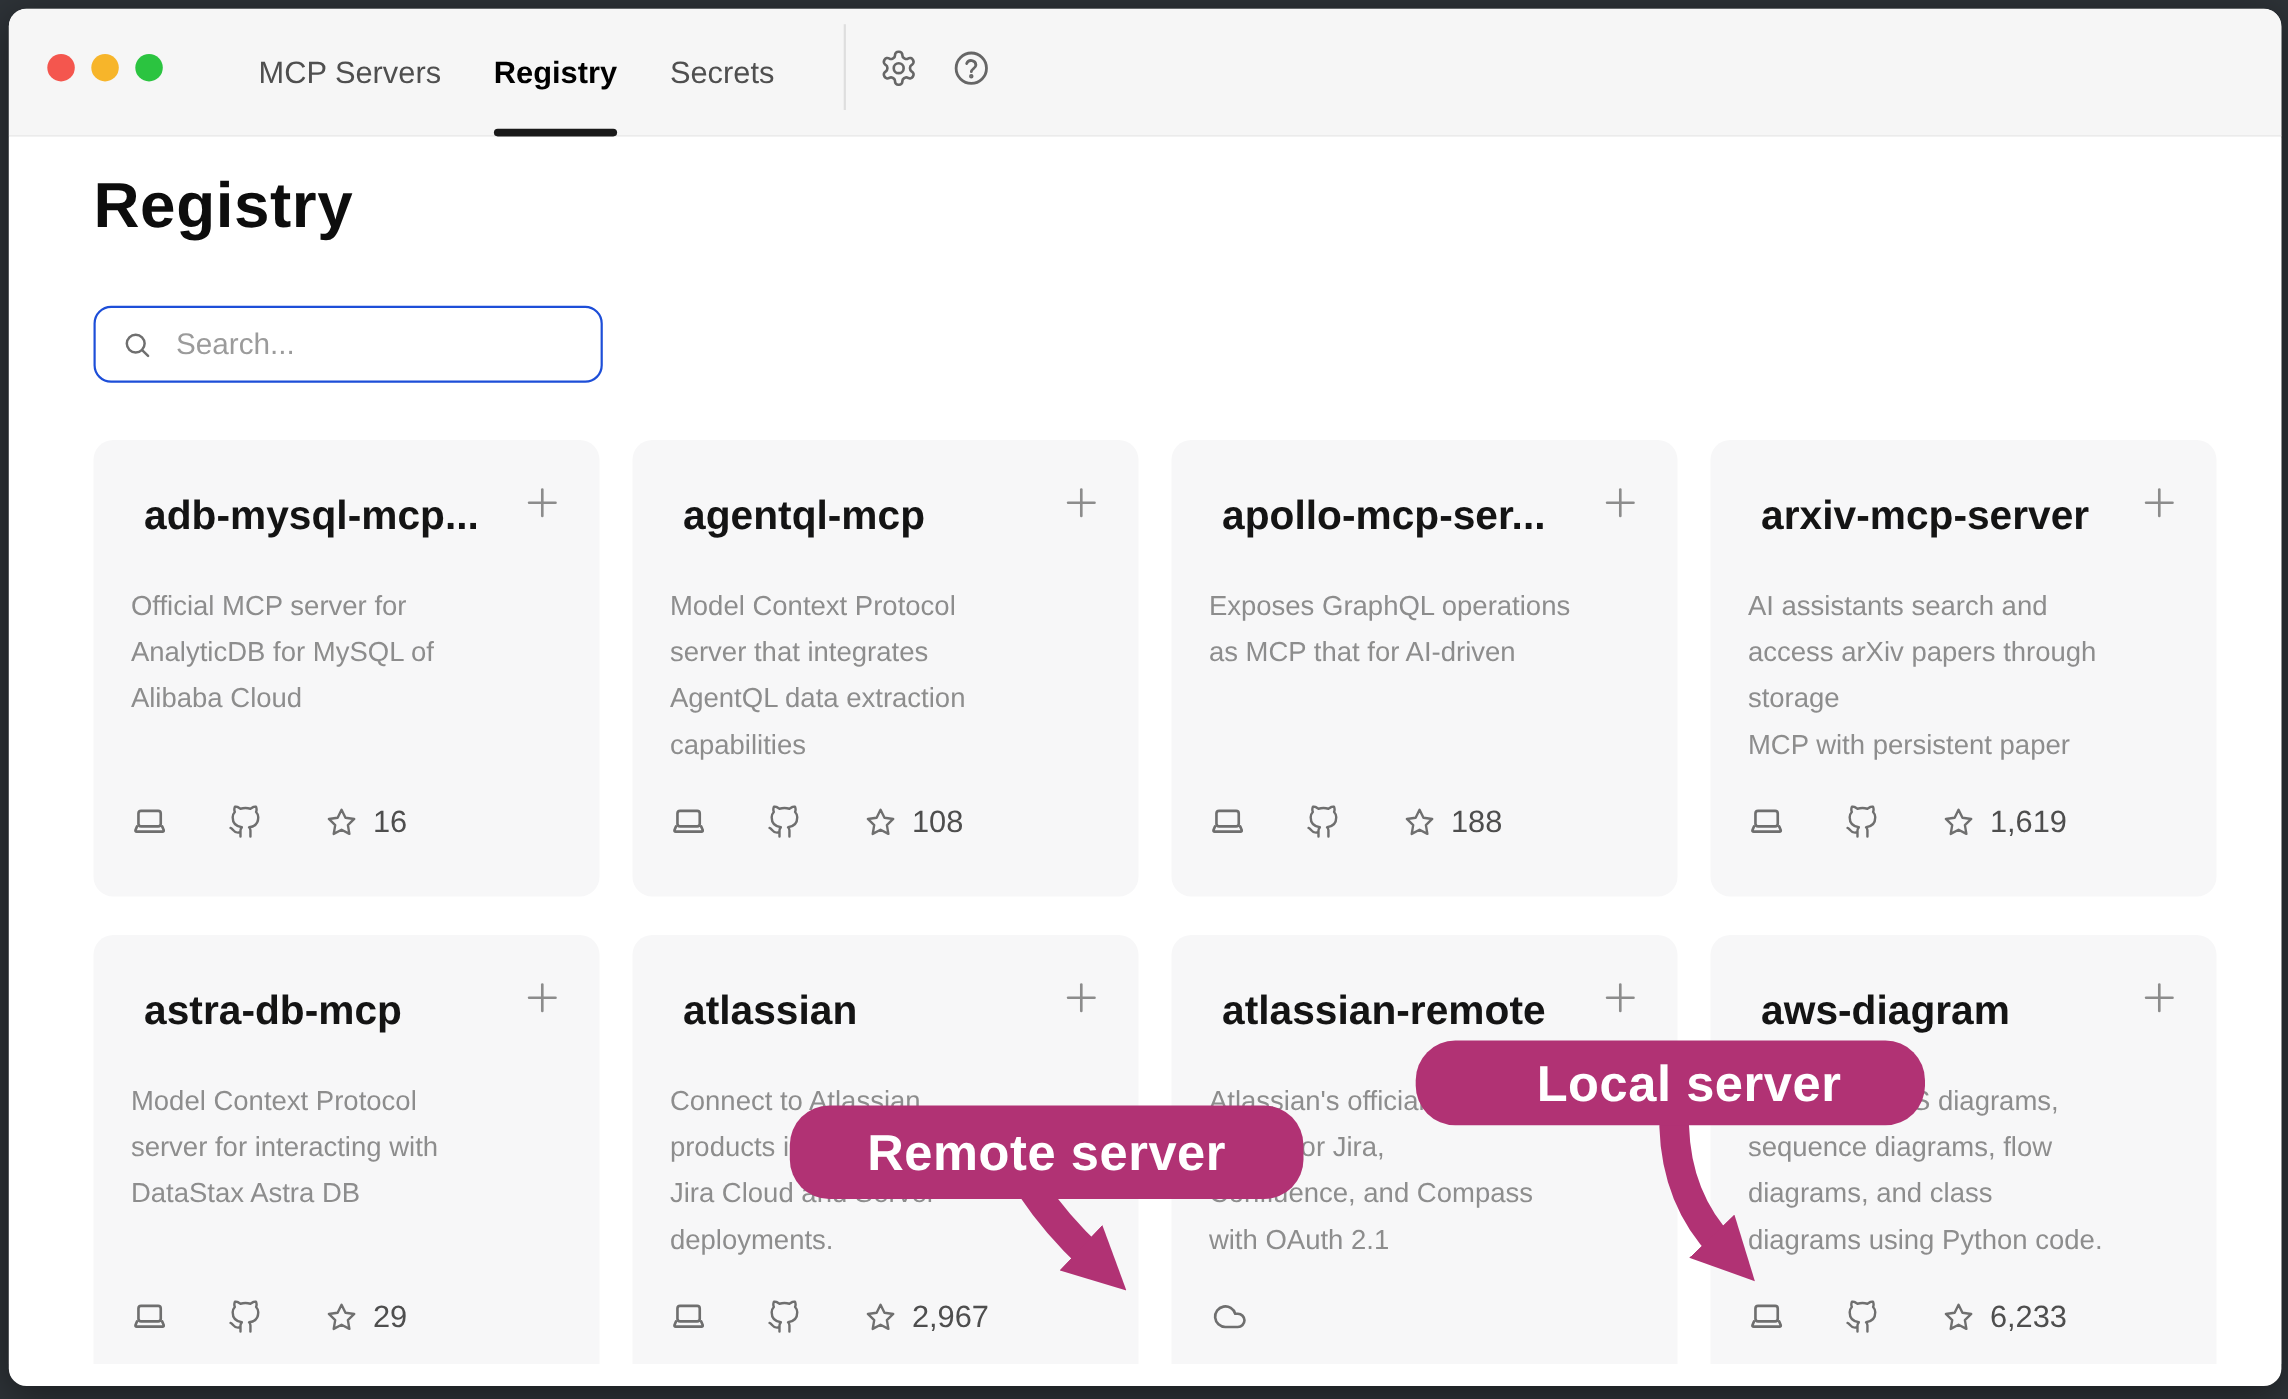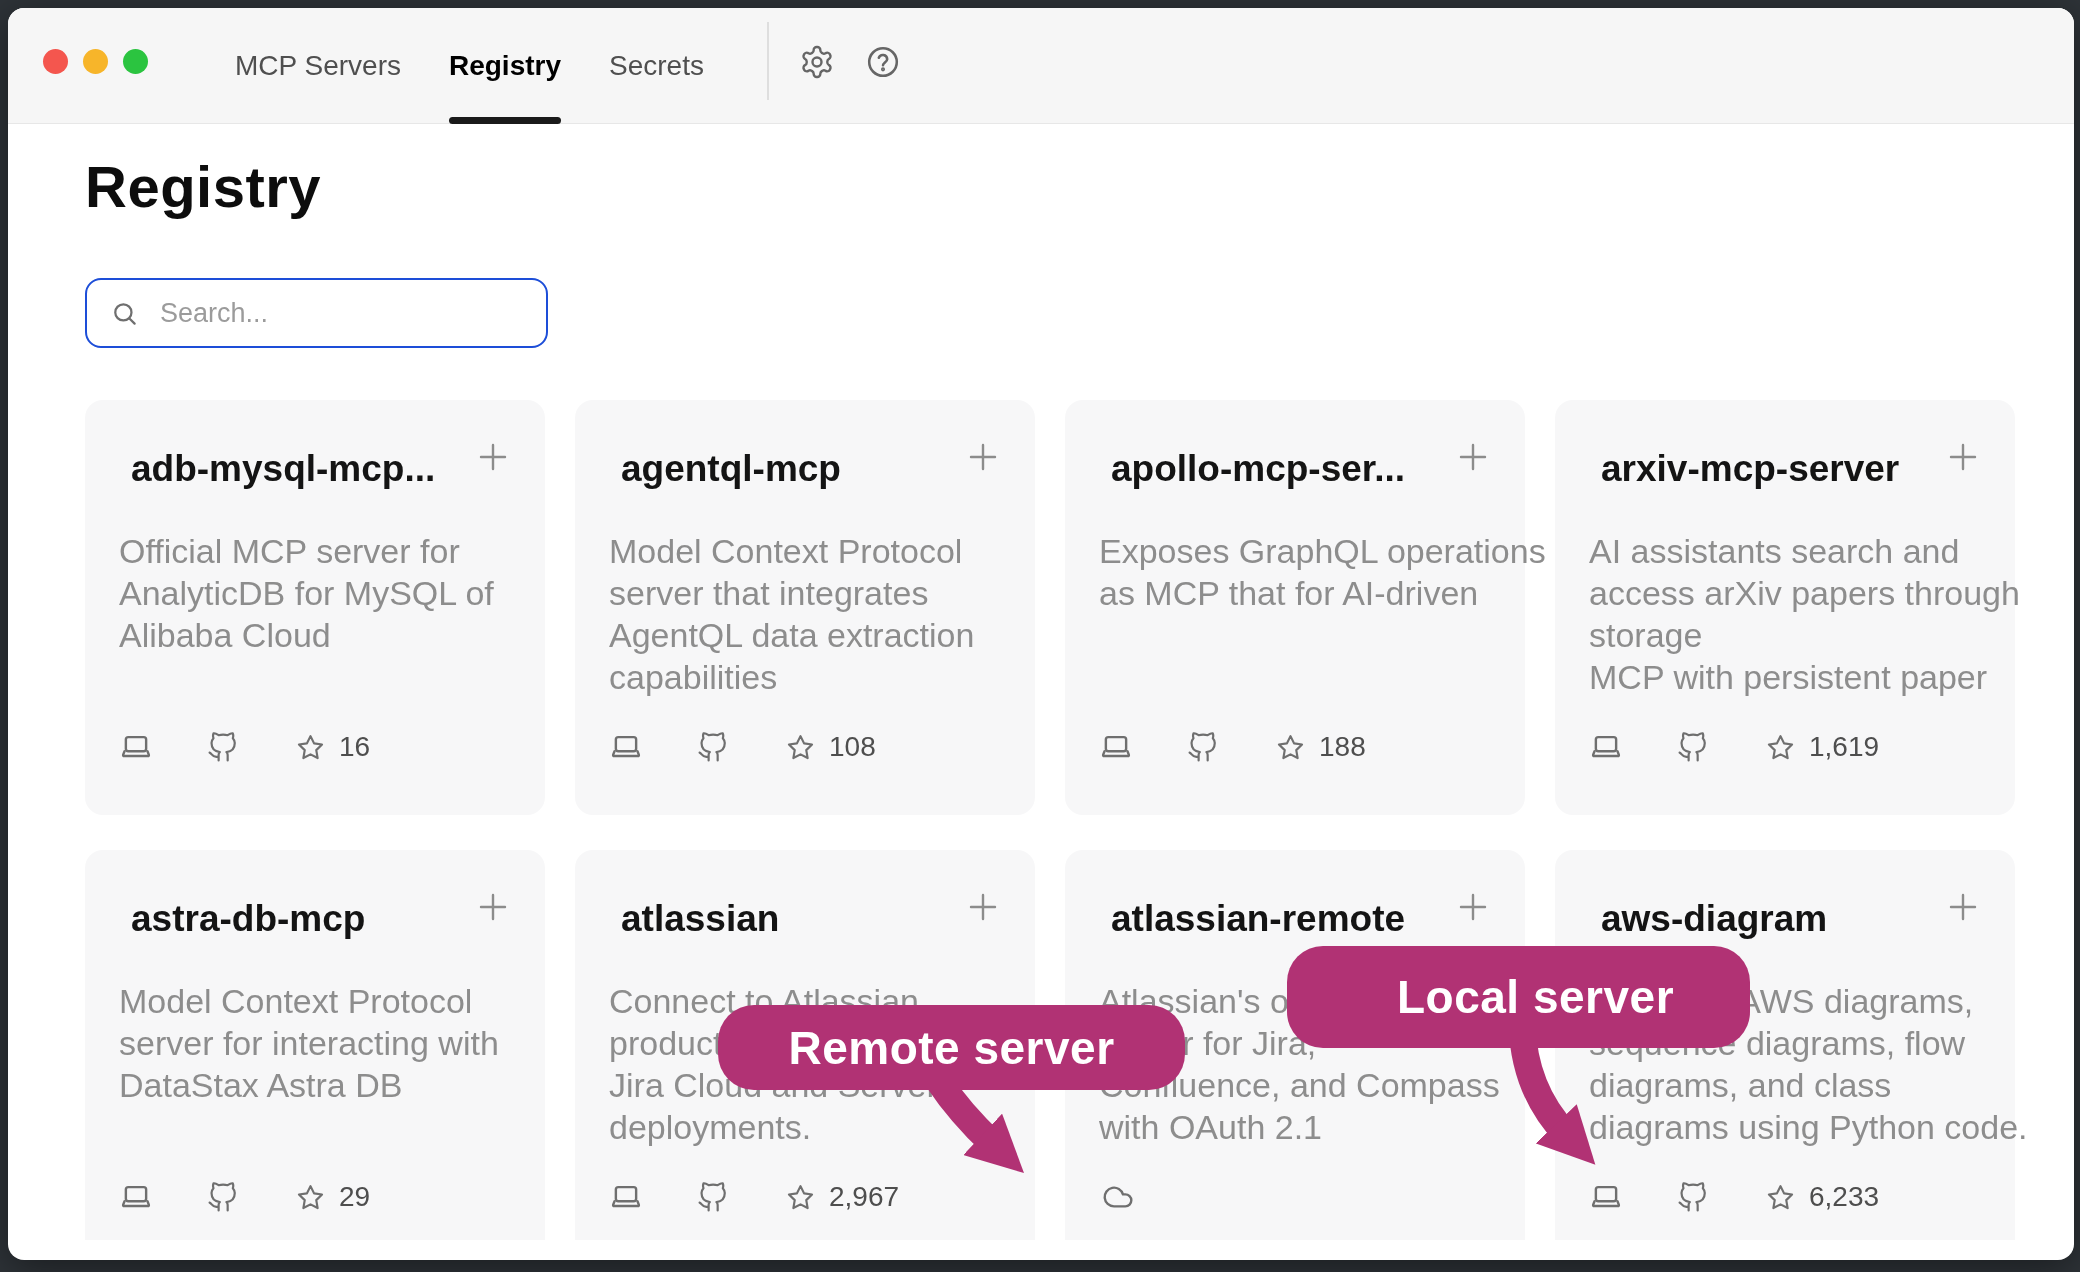--- a/index.html
+++ b/index.html
@@ -61,40 +61,40 @@
     position:relative; background:#f7f7f8; border-radius:18px; padding:34px;
     cursor:pointer;
   }
   .card-head { display:flex; justify-content:space-between; align-items:flex-start; }
   .card-title {
     margin:12px; font-size:37px; font-weight:700; color:#141414; line-height:46px; white-space:nowrap;
   }
   .plus-btn { width:36px; height:36px; color:#8c8c8c; margin-top:5px; flex:0 0 auto; }
   .plus-btn svg { width:36px; height:36px; display:block; }
   .card-desc { position:absolute; left:34px; top:130px; }
-  .desc-line { font-size:34px; line-height:42px; color:#8d8d8d; white-space:nowrap; }
+  .desc-line { font-size:25px; line-height:42px; color:#8d8d8d; white-space:nowrap; }
   .card-footer { position:absolute; left:34px; top:330px; height:34px; display:flex; align-items:center; color:#6f6f6f; }
   .card-footer svg { display:block; }
   .f-laptop svg { width:34px; height:32px; }
   .f-github { margin-left:54px; }
   .f-github svg { width:31px; height:31px; }
   .f-star { margin-left:58px; }
   .f-star svg { width:29px; height:29px; }
   .f-cloud svg { width:38px; height:32px; }
   .star-count { margin-left:14px; font-size:28px; color:#4e4e4e; }
   .card:not(.remote) .remote-only { display:none; }
   
   .pill {
     position:absolute; z-index:6; background:var(--accent); color:#fff;
     display:flex; align-items:center; justify-content:center;
     font-weight:800; font-size:46px; letter-spacing:.5px;
     border-radius:36px; white-space:nowrap;
   }
   .pill-remote { left:710px; top:997px; width:467px; height:85px; }
-  .pill-local  { left:1279px; top:938px; width:463px; height:102px;padding-left:34px; }
+  .pill-local  { left:1279px; top:938px; width:463px; height:77px;padding-left:34px; }
   .arrow-layer { position:absolute; left:0; top:0; width:2066px; height:1252px; z-index:5; pointer-events:none; }
 </style>
 </head>
 <body>
 
 <div class="window">
 
   <div class="titlebar">
     <div class="traffic">
       <div class="dot" style="background:#f4564e"></div>

